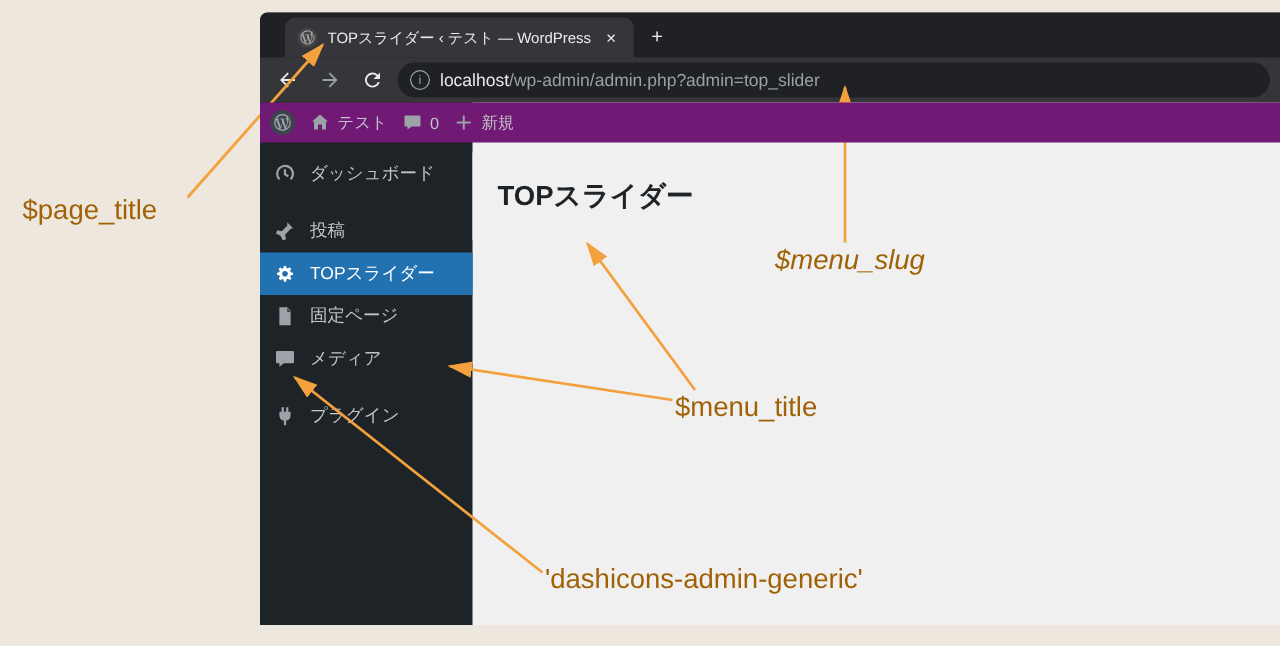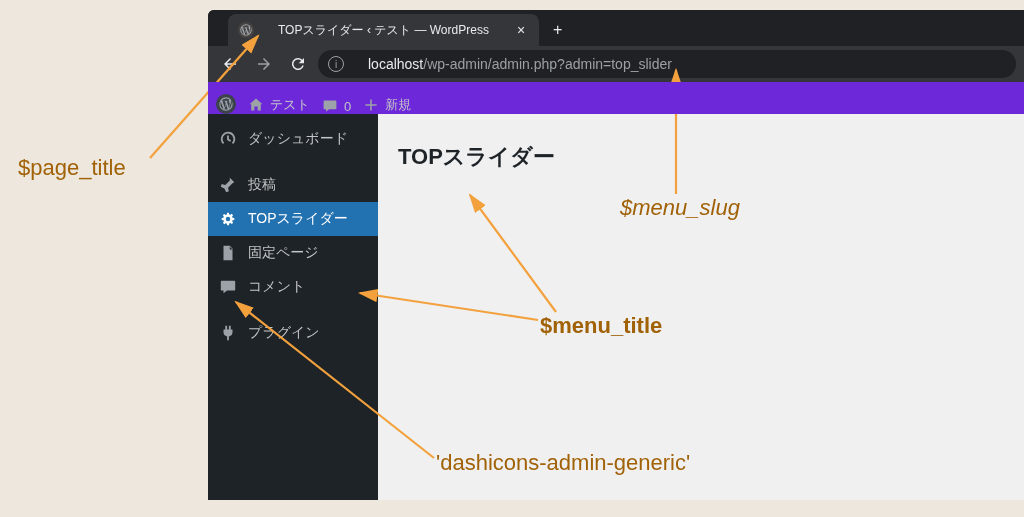--- a/index.html
+++ b/index.html
@@ -32,21 +32,21 @@
       padding-left: 20px;
     }
 
     .tab {
       background: #35363a;
       height: 32px;
       border-radius: 8px 8px 0 0;
       display: flex;
       align-items: center;
       padding: 0 10px;
-      gap: 24px;
+      gap: 8px;
       min-width: 240px;
       color: #e8eaed;
       font-size: 12px;
       white-space: nowrap;
       overflow: hidden;
     }
 
     .tab-favicon {
       width: 16px;
       height: 16px;
@@ -113,38 +113,38 @@
       gap: 8px;
     }
     .url-field .info {
       width: 16px; height: 16px;
       border: 1px solid #9aa0a6;
       border-radius: 50%;
       display: flex; align-items: center; justify-content: center;
       font-size: 10px;
       flex: 0 0 16px;
     }
-    .url-host { color: #e8eaed; margin-left: 16px; }
+    .url-host { color: #e8eaed; }
 
     
     .wp-area {
       display: flex;
       height: calc(100% - 72px);
     }
 
     .wp-adminbar {
       position: absolute;
       top: 72px;
       left: 0;
       right: 0;
       height: 32px;
-      background: #6d28d9;
+      background: #701a75;
       color: #c3c4c7;
       display: flex;
-      align-items: flex-end;
+      align-items: center;
       padding: 0 8px;
       font-size: 13px;
       gap: 12px;
       z-index: 5;
     }
     .wp-adminbar .bar-item {
       display: flex;
       align-items: center;
       gap: 6px;
       color: #c3c4c7;
@@ -203,21 +203,21 @@
       position: absolute;
       color: #a16207;
       font-family: "Segoe UI", "Hiragino Sans", sans-serif;
       font-size: 22px;
       font-weight: 500;
       pointer-events: none;
       white-space: nowrap;
     }
     .anno-1 { left: 18px;  top: 155px; }
     .anno-2 { left: 620px; top: 195px; font-style: italic; }
-    .anno-3 { left: 540px; top: 313px; font-weight: bold; }
+    .anno-3 { left: 540px; top: 313px; }
     .anno-4 { left: 436px; top: 450px; }
 
     svg.arrow {
       position: absolute;
       pointer-events: none;
       overflow: visible;
     }
   </style>
 </head>
 <body>
@@ -321,21 +321,21 @@
             </svg>
           </span>
           <span>固定ページ</span>
         </div>
         <div class="menu-item">
           <span class="micon">
             <svg viewBox="0 0 20 20">
               <path d="M3 3h14a1 1 0 0 1 1 1v9a1 1 0 0 1-1 1H9l-4 3v-3H3a1 1 0 0 1-1-1V4a1 1 0 0 1 1-1z"></path>
             </svg>
           </span>
-          <span>コメント</span>
+          <span>メディア</span>
         </div>
         <div style="height: 12px;"></div>
         <div class="menu-item">
           <span class="micon">
             <svg viewBox="0 0 20 20">
               <path d="M7 2v4H5v3a5 5 0 0 0 4 4.9V18h2v-4.1A5 5 0 0 0 15 9V6h-2V2h-2v4H9V2z"></path>
             </svg>
           </span>
           <span>プラグイン</span>
         </div>

